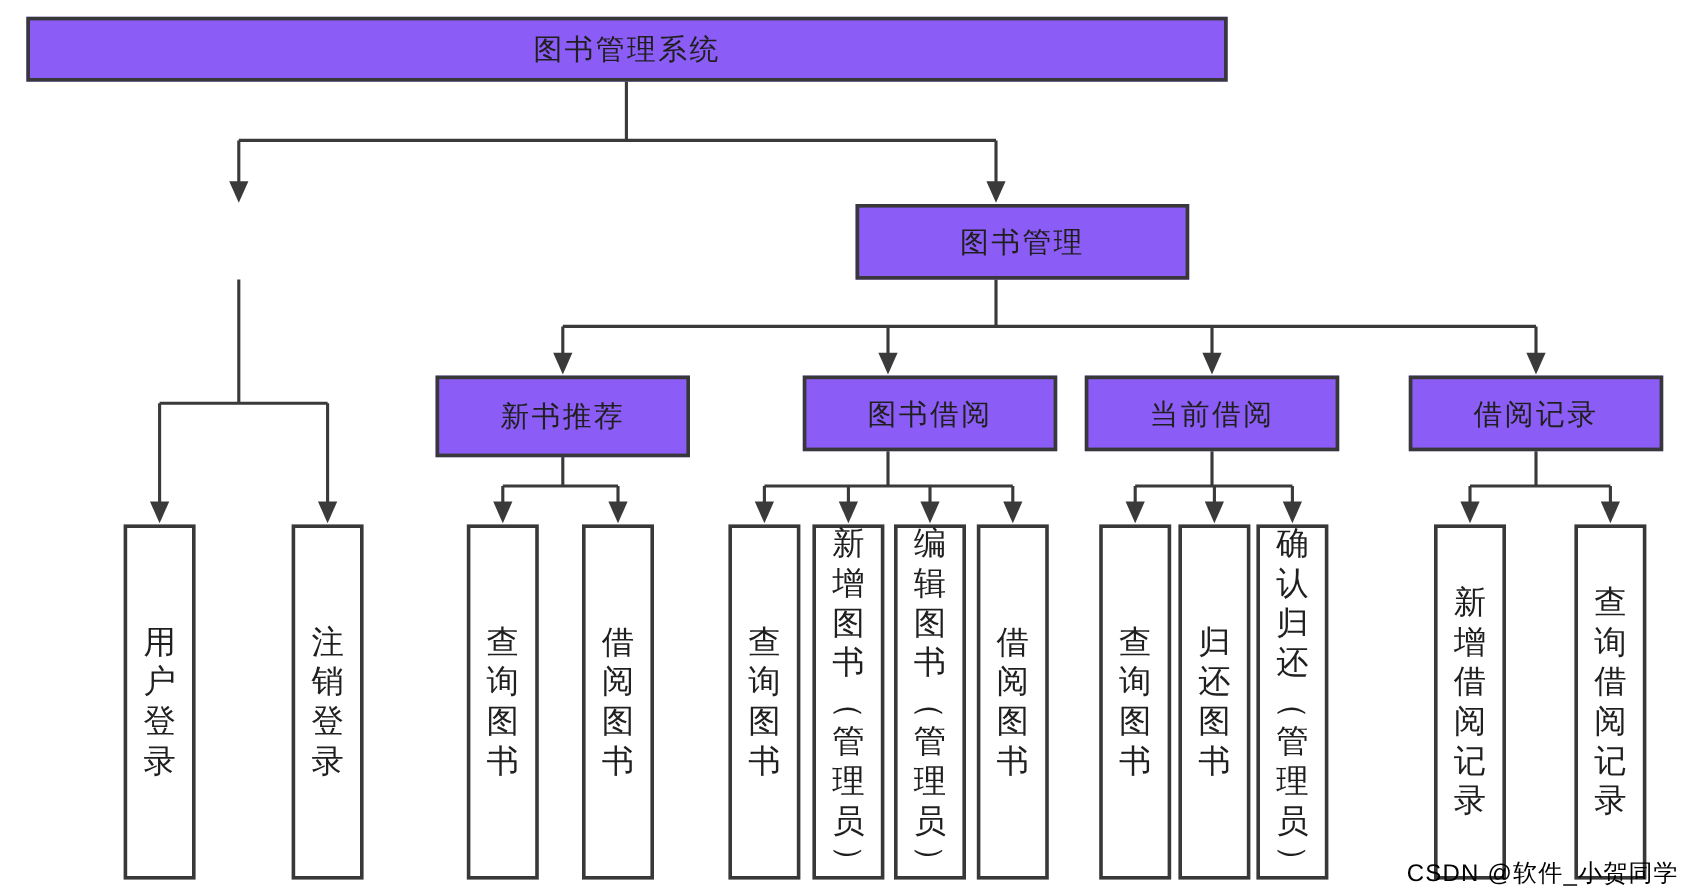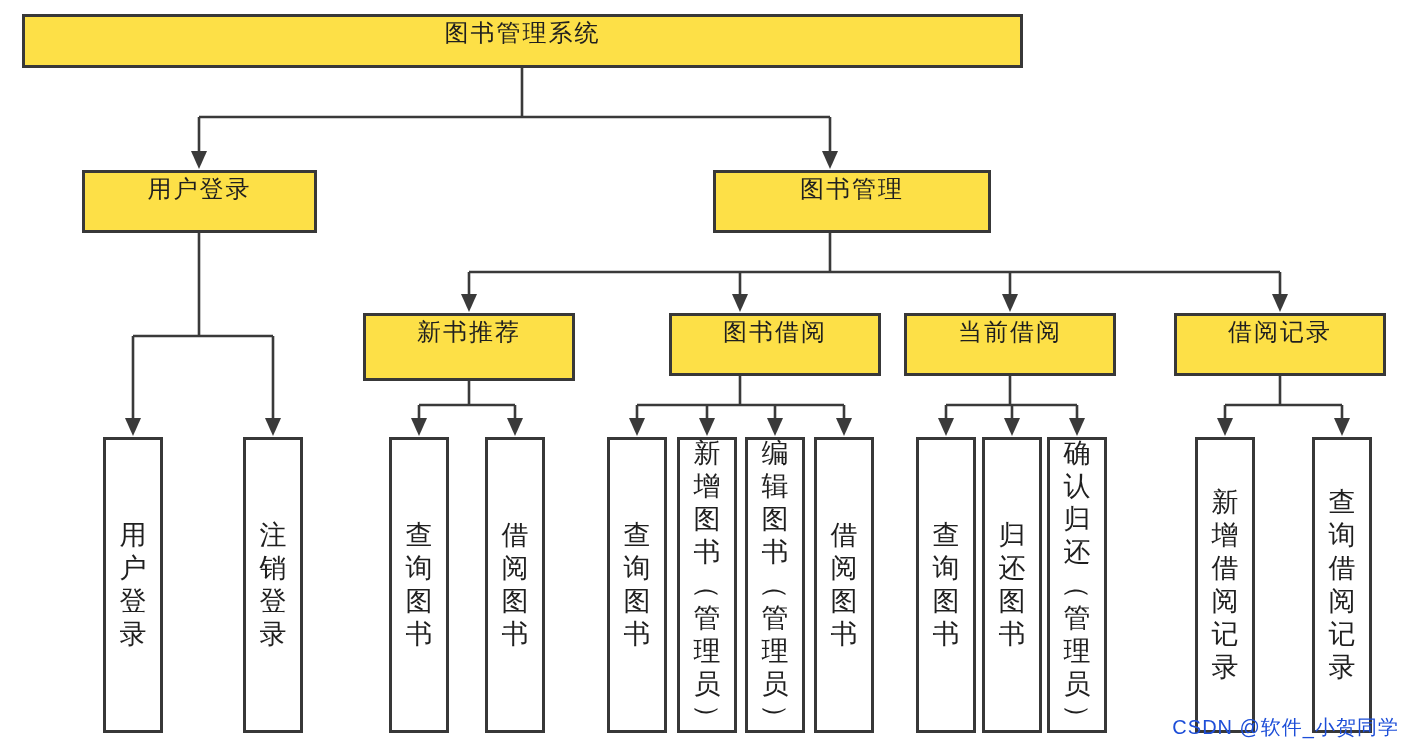--- a/index.html
+++ b/index.html
@@ -21,24 +21,24 @@
     stroke-width: 2.6;
     fill: none;
   }
   svg.connector-layer polygon {
     fill: #3a3a3a;
     stroke: none;
   }
   .box-h {
     position: absolute;
     box-sizing: border-box;
-    background: #fde047;
+    background: #8b5cf6;
     border: 3px solid #383838;
     display: flex;
-    align-items: flex-start;
+    align-items: center;
     justify-content: center;
     font-size: 24px;
     letter-spacing: 2px;
     color: #1f1f1f;
     white-space: nowrap;
   }
   .box-v {
     position: absolute;
     box-sizing: border-box;
     background: #ffffff;
@@ -56,21 +56,21 @@
     line-height: 33px;
     text-align: center;
   }
   .vchar.rot { transform: rotate(90deg); }
   .watermark {
     position: absolute;
     top: 714px;
     right: 6px;
     font-size: 20px;
     letter-spacing: 1px;
-    color: #1d4ed8;
+    color: #000000;
     z-index: 5;
     white-space: nowrap;
   }
 </style>
 </head>
 <body>
 
 <div class="canvas">
 
   <svg class="connector-layer" width="1405" height="747" viewBox="0 0 1405 747">
@@ -113,23 +113,20 @@
       <path d="M1280 376 V405 M1225 405 H1342 M1225 405 V419 M1342 405 V419"></path>
       <polygon points="1217,418 1233,418 1225,436"></polygon>
       <polygon points="1334,418 1350,418 1342,436"></polygon>
     </g>
   </svg>
 
   <div class="box-h" style="left:22px; top:14px; width:1001px; height:54px;">
     <span>图书管理系统</span>
   </div>
 
-  <div class="box-h" style="left:82px; top:170px; width:235px; height:63px;">
-    <span>用户登录</span>
-  </div>
   <div class="box-h" style="left:713px; top:170px; width:278px; height:63px;">
     <span>图书管理</span>
   </div>
 
   <div class="box-h" style="left:363px; top:313px; width:212px; height:68px;">
     <span>新书推荐</span>
   </div>
   <div class="box-h" style="left:634px; top:313px; width:212px; height:63px;margin-left:35px;">
     <span>图书借阅</span>
   </div>

